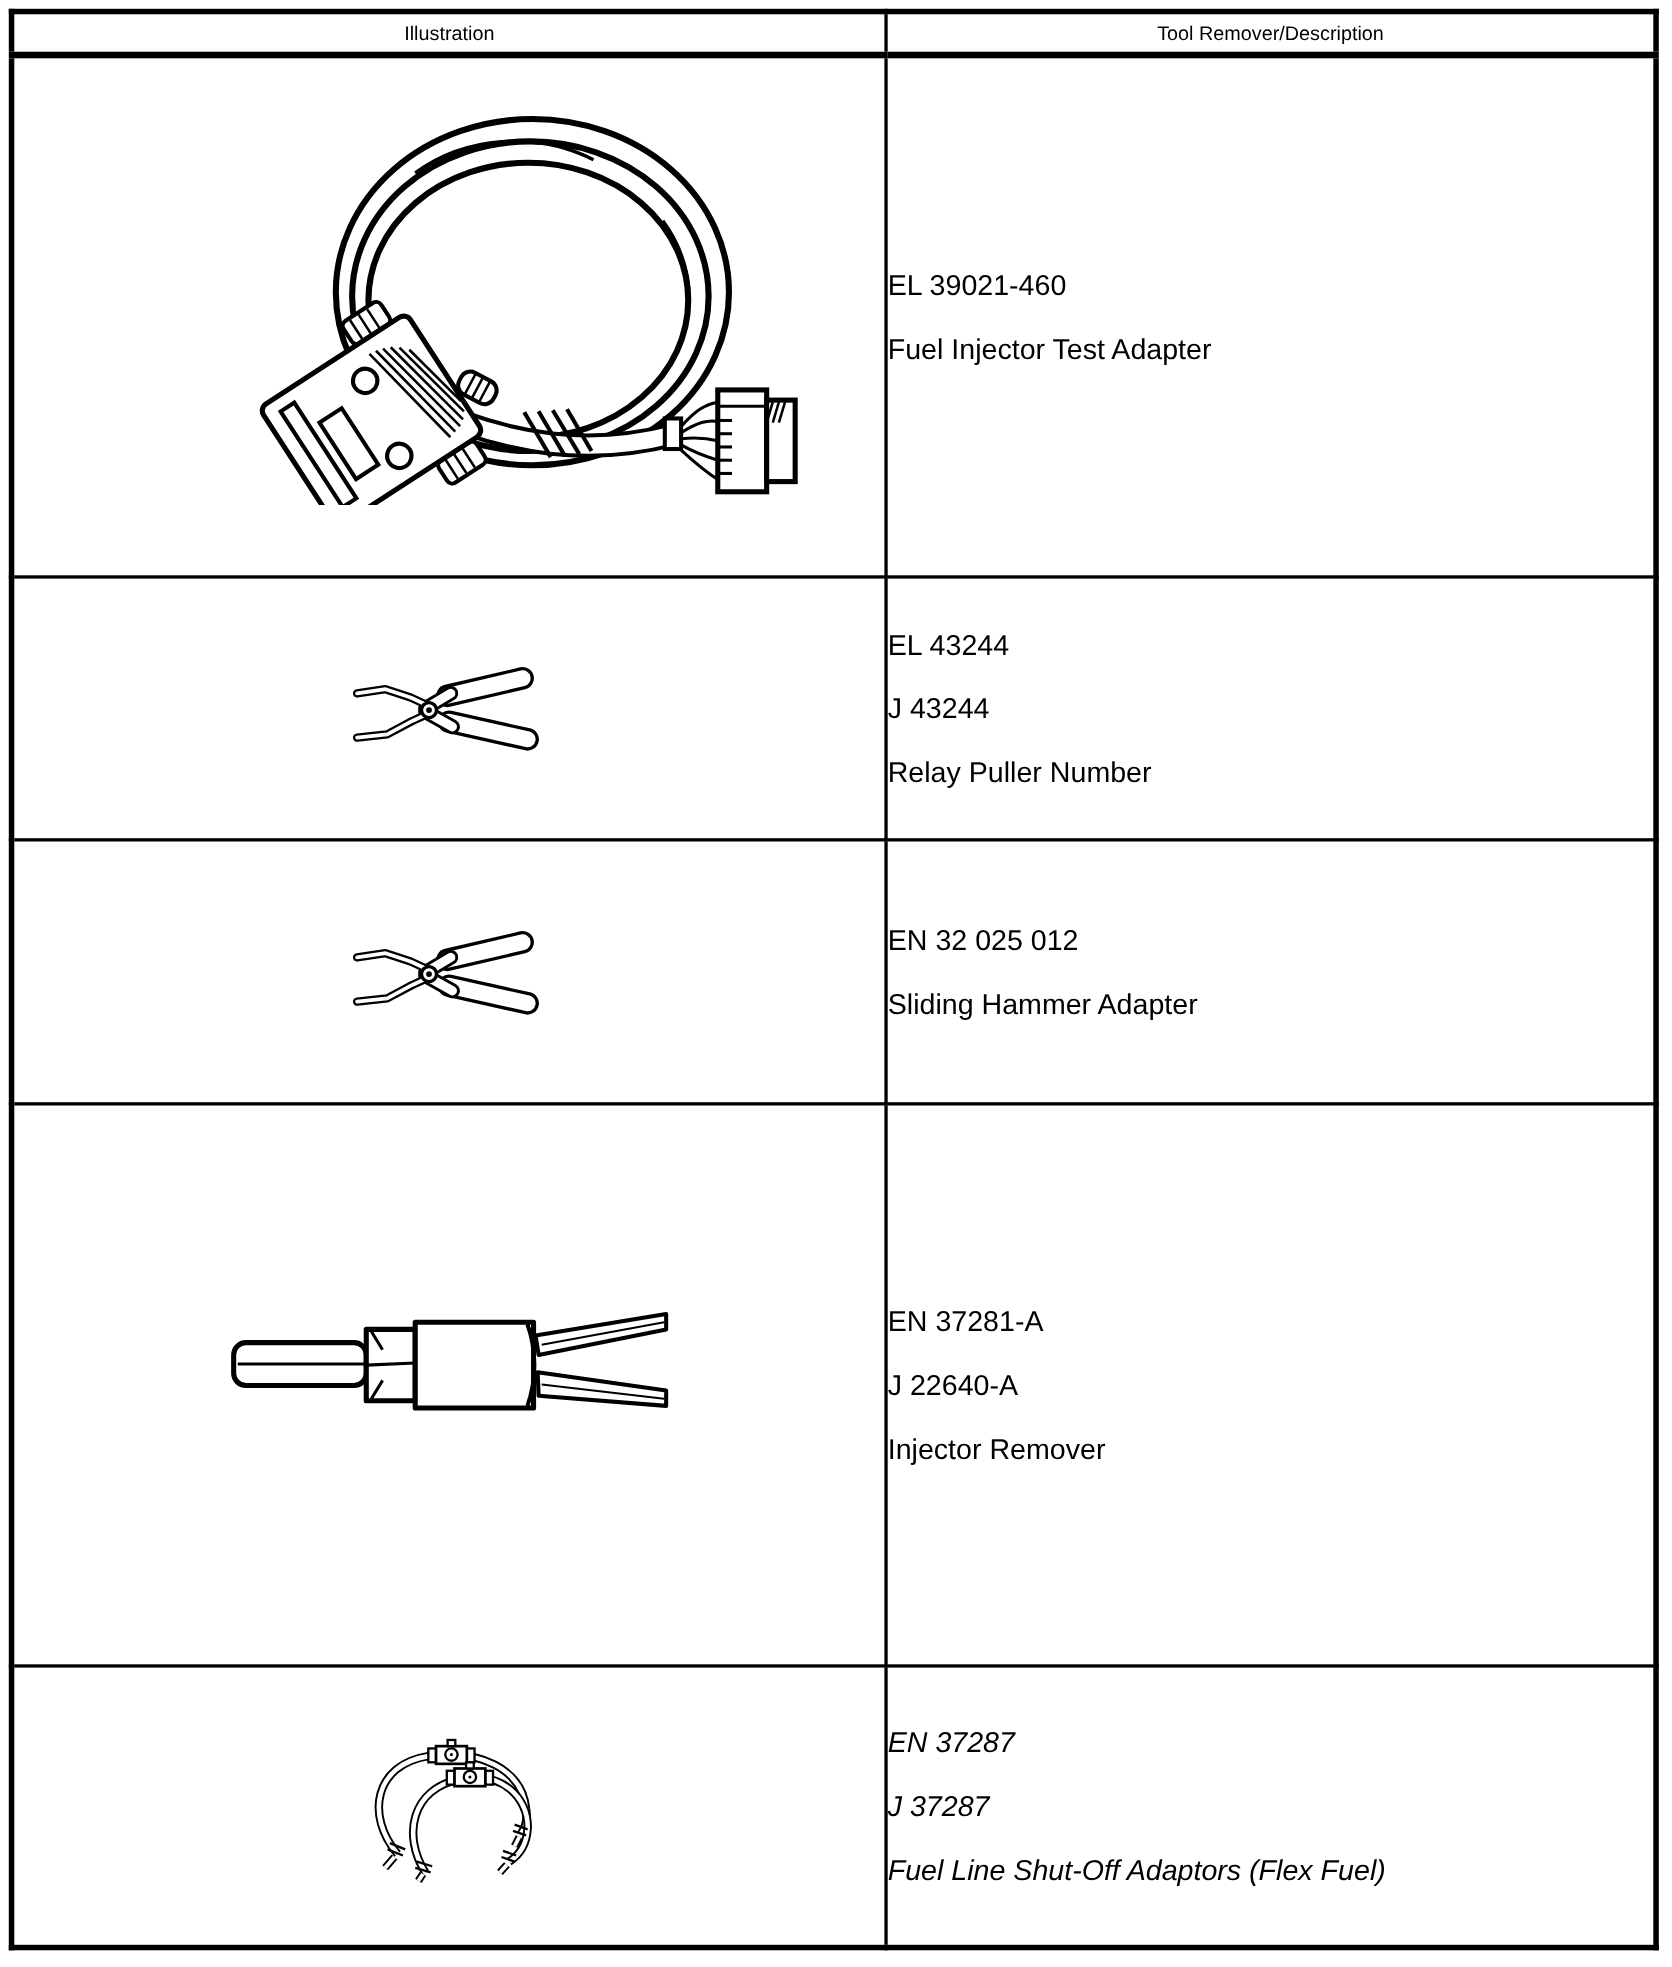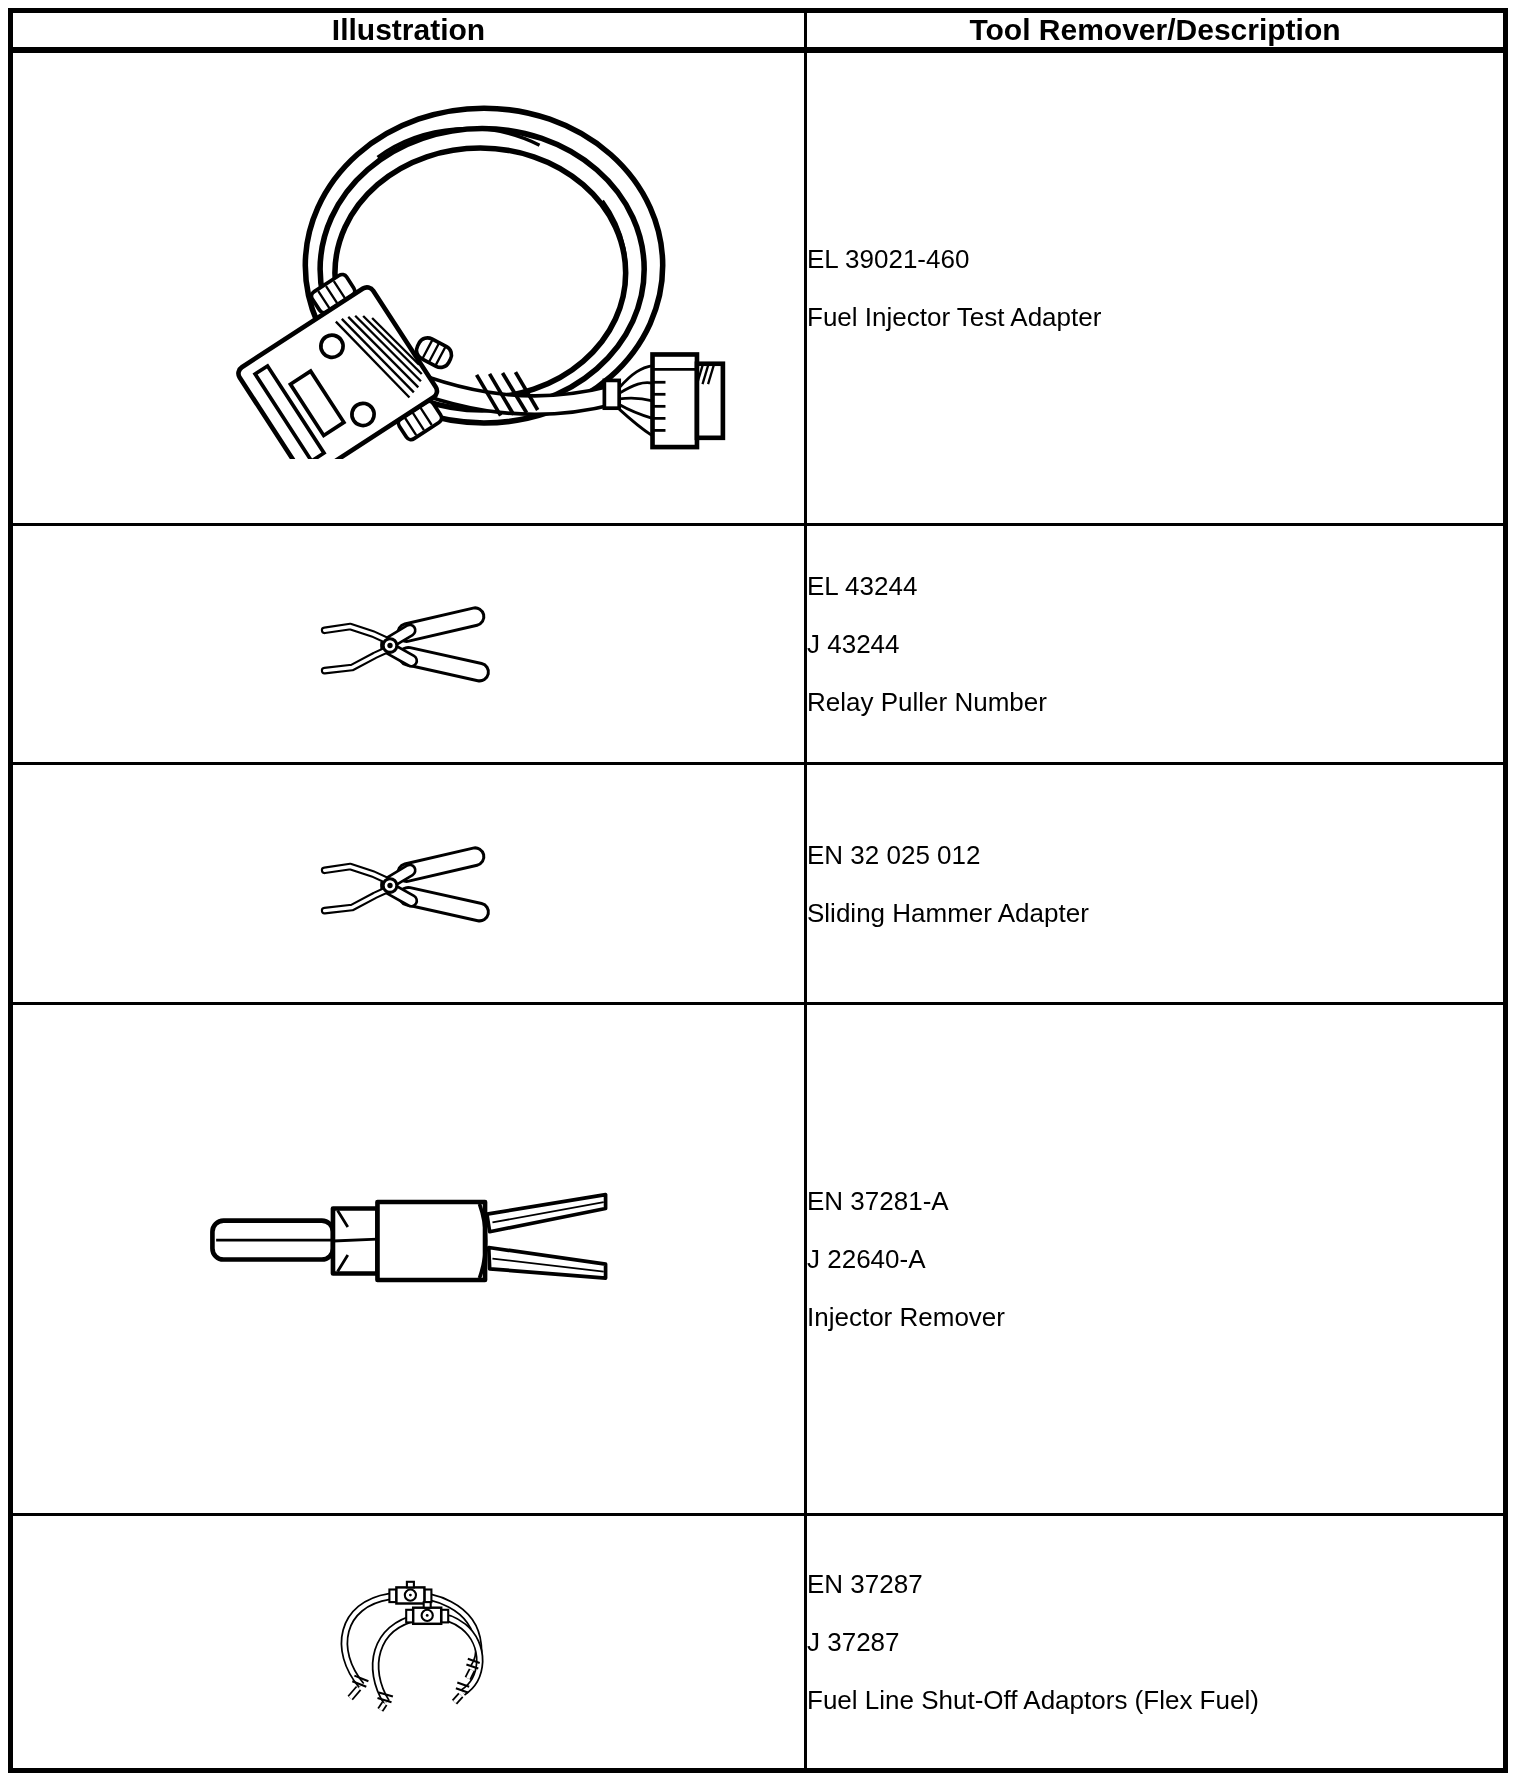--- a/index.html
+++ b/index.html
@@ -7,28 +7,28 @@
   .page{position:absolute;inset:0;background:#fff;}
   table.tools{
     position:absolute;left:8px;top:8px;width:1500px;
     border-collapse:collapse;table-layout:fixed;
     border:5px solid #000;background:#fff;
   }
   col.col-ill{width:795px;}
   th,td{border:3px solid #000;padding:0;}
   th{
     border-bottom:6px solid #000;height:34px;
-    font-weight:bold;font-size:30px;text-align:center;vertical-align:middle;
+    font-weight:normal;font-size:18px;text-align:center;vertical-align:middle;
   }
   td{vertical-align:middle;}
   tr.r1 td{height:470px;}
   tr.r2 td{height:236px;}
   tr.r3 td{height:237px;}
   tr.r4 td{height:508px;}
-  tr.r5 td{height:252px;}
+  tr.r5 td{height:252px;font-style:italic;}
   .desc-line{font-size:26px;line-height:58px;white-space:nowrap;}
   .cell-ill{overflow:hidden;}
   .ill{display:block;margin:0 auto;}
   .ill-cable{margin-bottom:30px;margin-right:70px;}
   .ill-remover{margin-bottom:36px;}
 </style>
 </head>
 <body>
 
 <div class="page">

